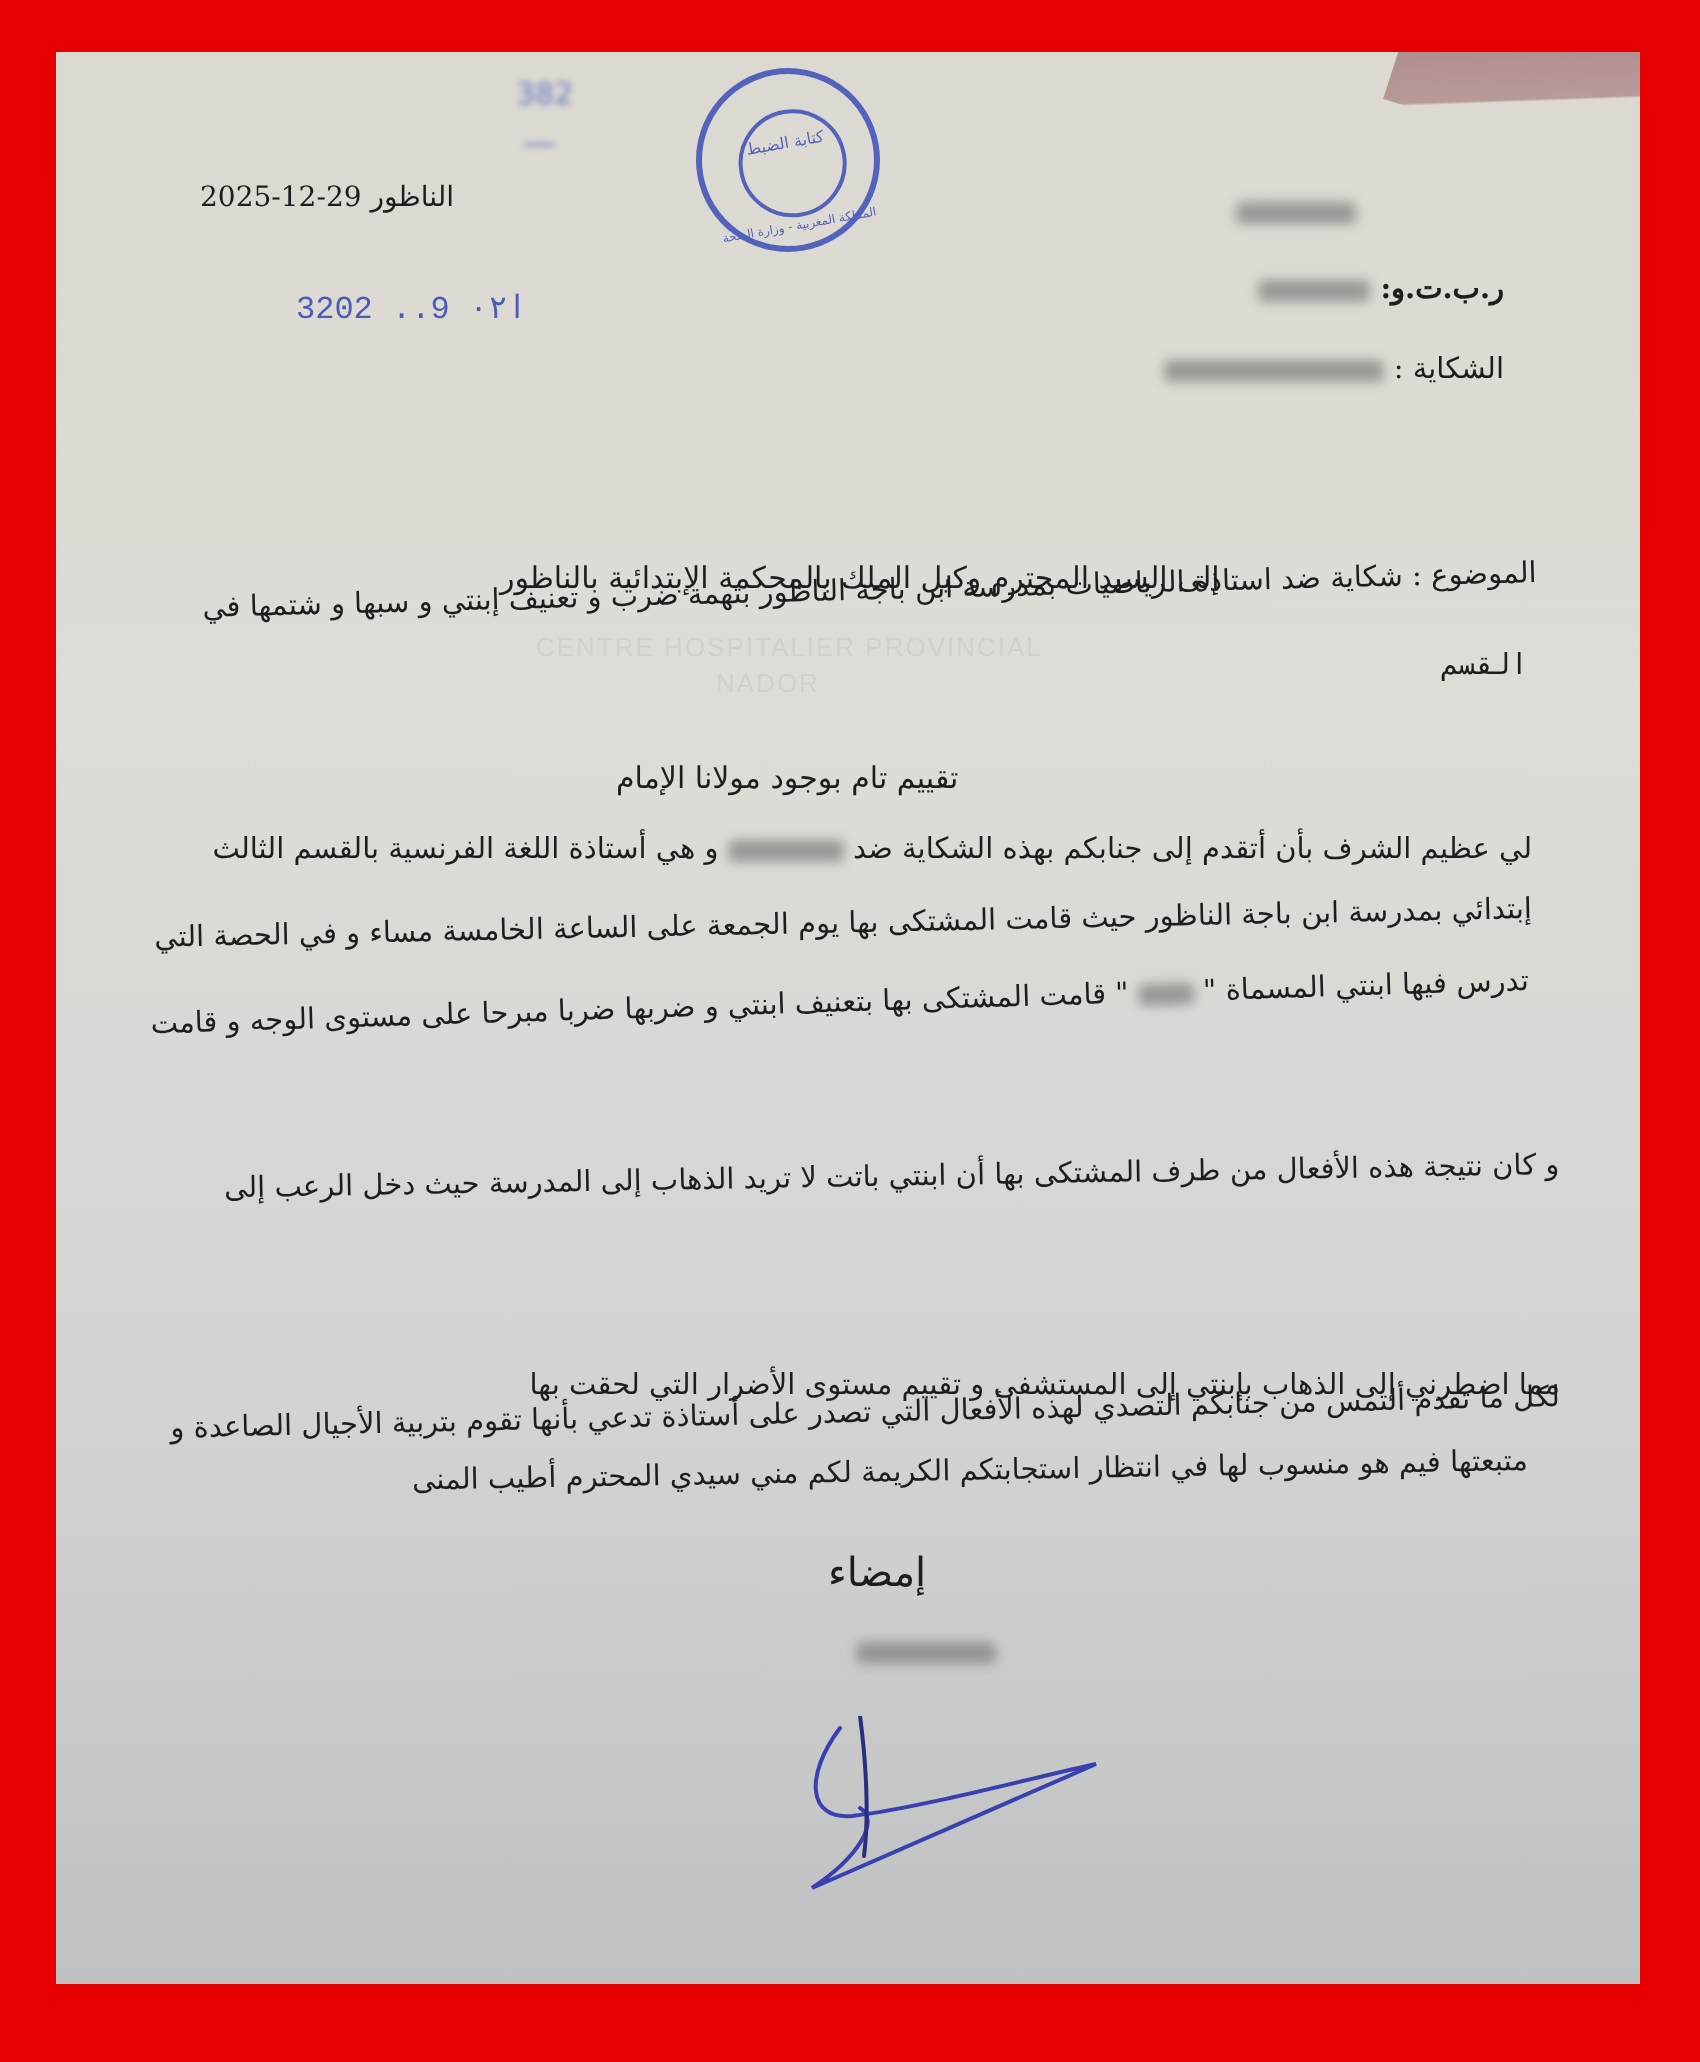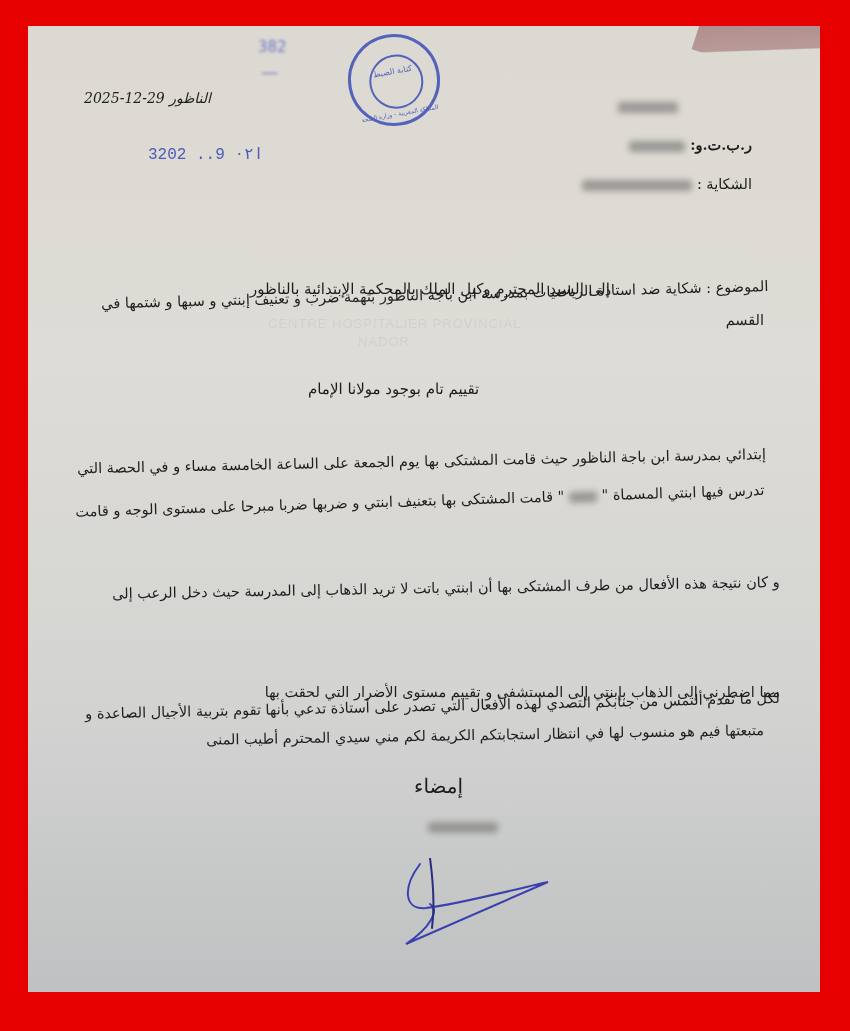--- a/index.html
+++ b/index.html
@@ -42,45 +42,50 @@
 
   <div class="hand-num" style="left:230px;top:12px;">382</div>
   <div class="hand-num" style="left:234px;top:36px;font-size:13px;">ــــ</div>
 
   <div class="stamp">
     <div class="inner"></div>
     <div class="txt rtl">كتابة الضبط</div>
     <div class="ring rtl">المملكة المغربية - وزارة الصحة</div>
   </div>
 
-  <div class="line rtl" style="left:56px;top:64px;font-size:14px;font-style:italic;">الناظور 29-12-2025</div>
+  <div class="line rtl" style="left:72px;top:64px;font-size:14px;">الناظور 29-12-2025</div>
 
   <div class="reg-num">
     <span>3202 ..ا٠٢ 9</span>
   </div>
 
   <div class="line" style="left:590px;top:72px;">
     <span class="blur" style="width:60px;"></span>
   </div>
   <div class="line rtl" style="right:68px;top:110px;font-weight:bold;">
     <span>ر.ب.ت.و:</span>
     <span class="blur" style="width:56px;"></span>
   </div>
   <div class="line rtl" style="right:68px;top:150px;">
     <span>الشكاية :</span>
     <span class="blur" style="width:110px;"></span>
   </div>
 
   <div class="line rtl" style="left:222px;top:218px;font-size:15px;margin-top:36px;">إلى السيد المحترم وكيل الملك بالمحكمة الإبتدائية بالناظور</div>
 
   <div class="line rtl" style="right:52px;top:252px;transform:rotate(-1.5deg);transform-origin:right;">الموضوع : شكاية ضد استاذة الرياضيات بمدرسة ابن باجة الناظور  بتهمة ضرب و تعنيف إبنتي و سبها و شتمها في</div>
-  <div class="line rtl" style="right:56px;top:286px;">القسم</div>
+  <div class="line rtl" style="right:56px;top:299px;font-family:Liberation Mono, monospace;">القسم</div>
 
   <div class="line rtl" style="left:280px;top:354px;font-size:15px;">تقييم تام بوجود مولانا الإمام</div>
 
+  <div class="line rtl" style="right:54px;top:390px;">
+    <span>لي عظيم الشرف بأن أتقدم إلى جنابكم بهذه الشكاية ضد</span>
+    <span class="blur" style="width:58px;"></span>
+    <span>و هي أستاذة اللغة الفرنسية  بالقسم الثالث</span>
+  </div>
   <div class="line rtl" style="right:54px;top:420px;transform:rotate(-1.2deg);transform-origin:right;">إبتدائي بمدرسة ابن باجة الناظور حيث قامت المشتكى بها يوم الجمعة على الساعة الخامسة مساء و في الحصة التي</div>
   <div class="line rtl" style="right:56px;top:456px;transform:rotate(-1.8deg);transform-origin:right;">
     <span>تدرس فيها ابنتي المسماة "</span>
     <span class="blur" style="width:28px;"></span>
     <span>" قامت المشتكى بها بتعنيف ابنتي و ضربها ضربا مبرحا على مستوى الوجه و قامت</span>
   </div>
 
   <div class="line rtl" style="right:40px;top:548px;transform:rotate(-1deg);transform-origin:right;">و كان نتيجة هذه الأفعال من طرف المشتكى بها أن ابنتي باتت لا تريد الذهاب إلى المدرسة حيث دخل الرعب إلى</div>
 
   <div class="line rtl" style="right:40px;top:618px;margin-top:40px;">مما اضطرني إلى الذهاب بإبنتي إلى المستشفى و تقييم مستوى الأضرار التي لحقت بها</div>

